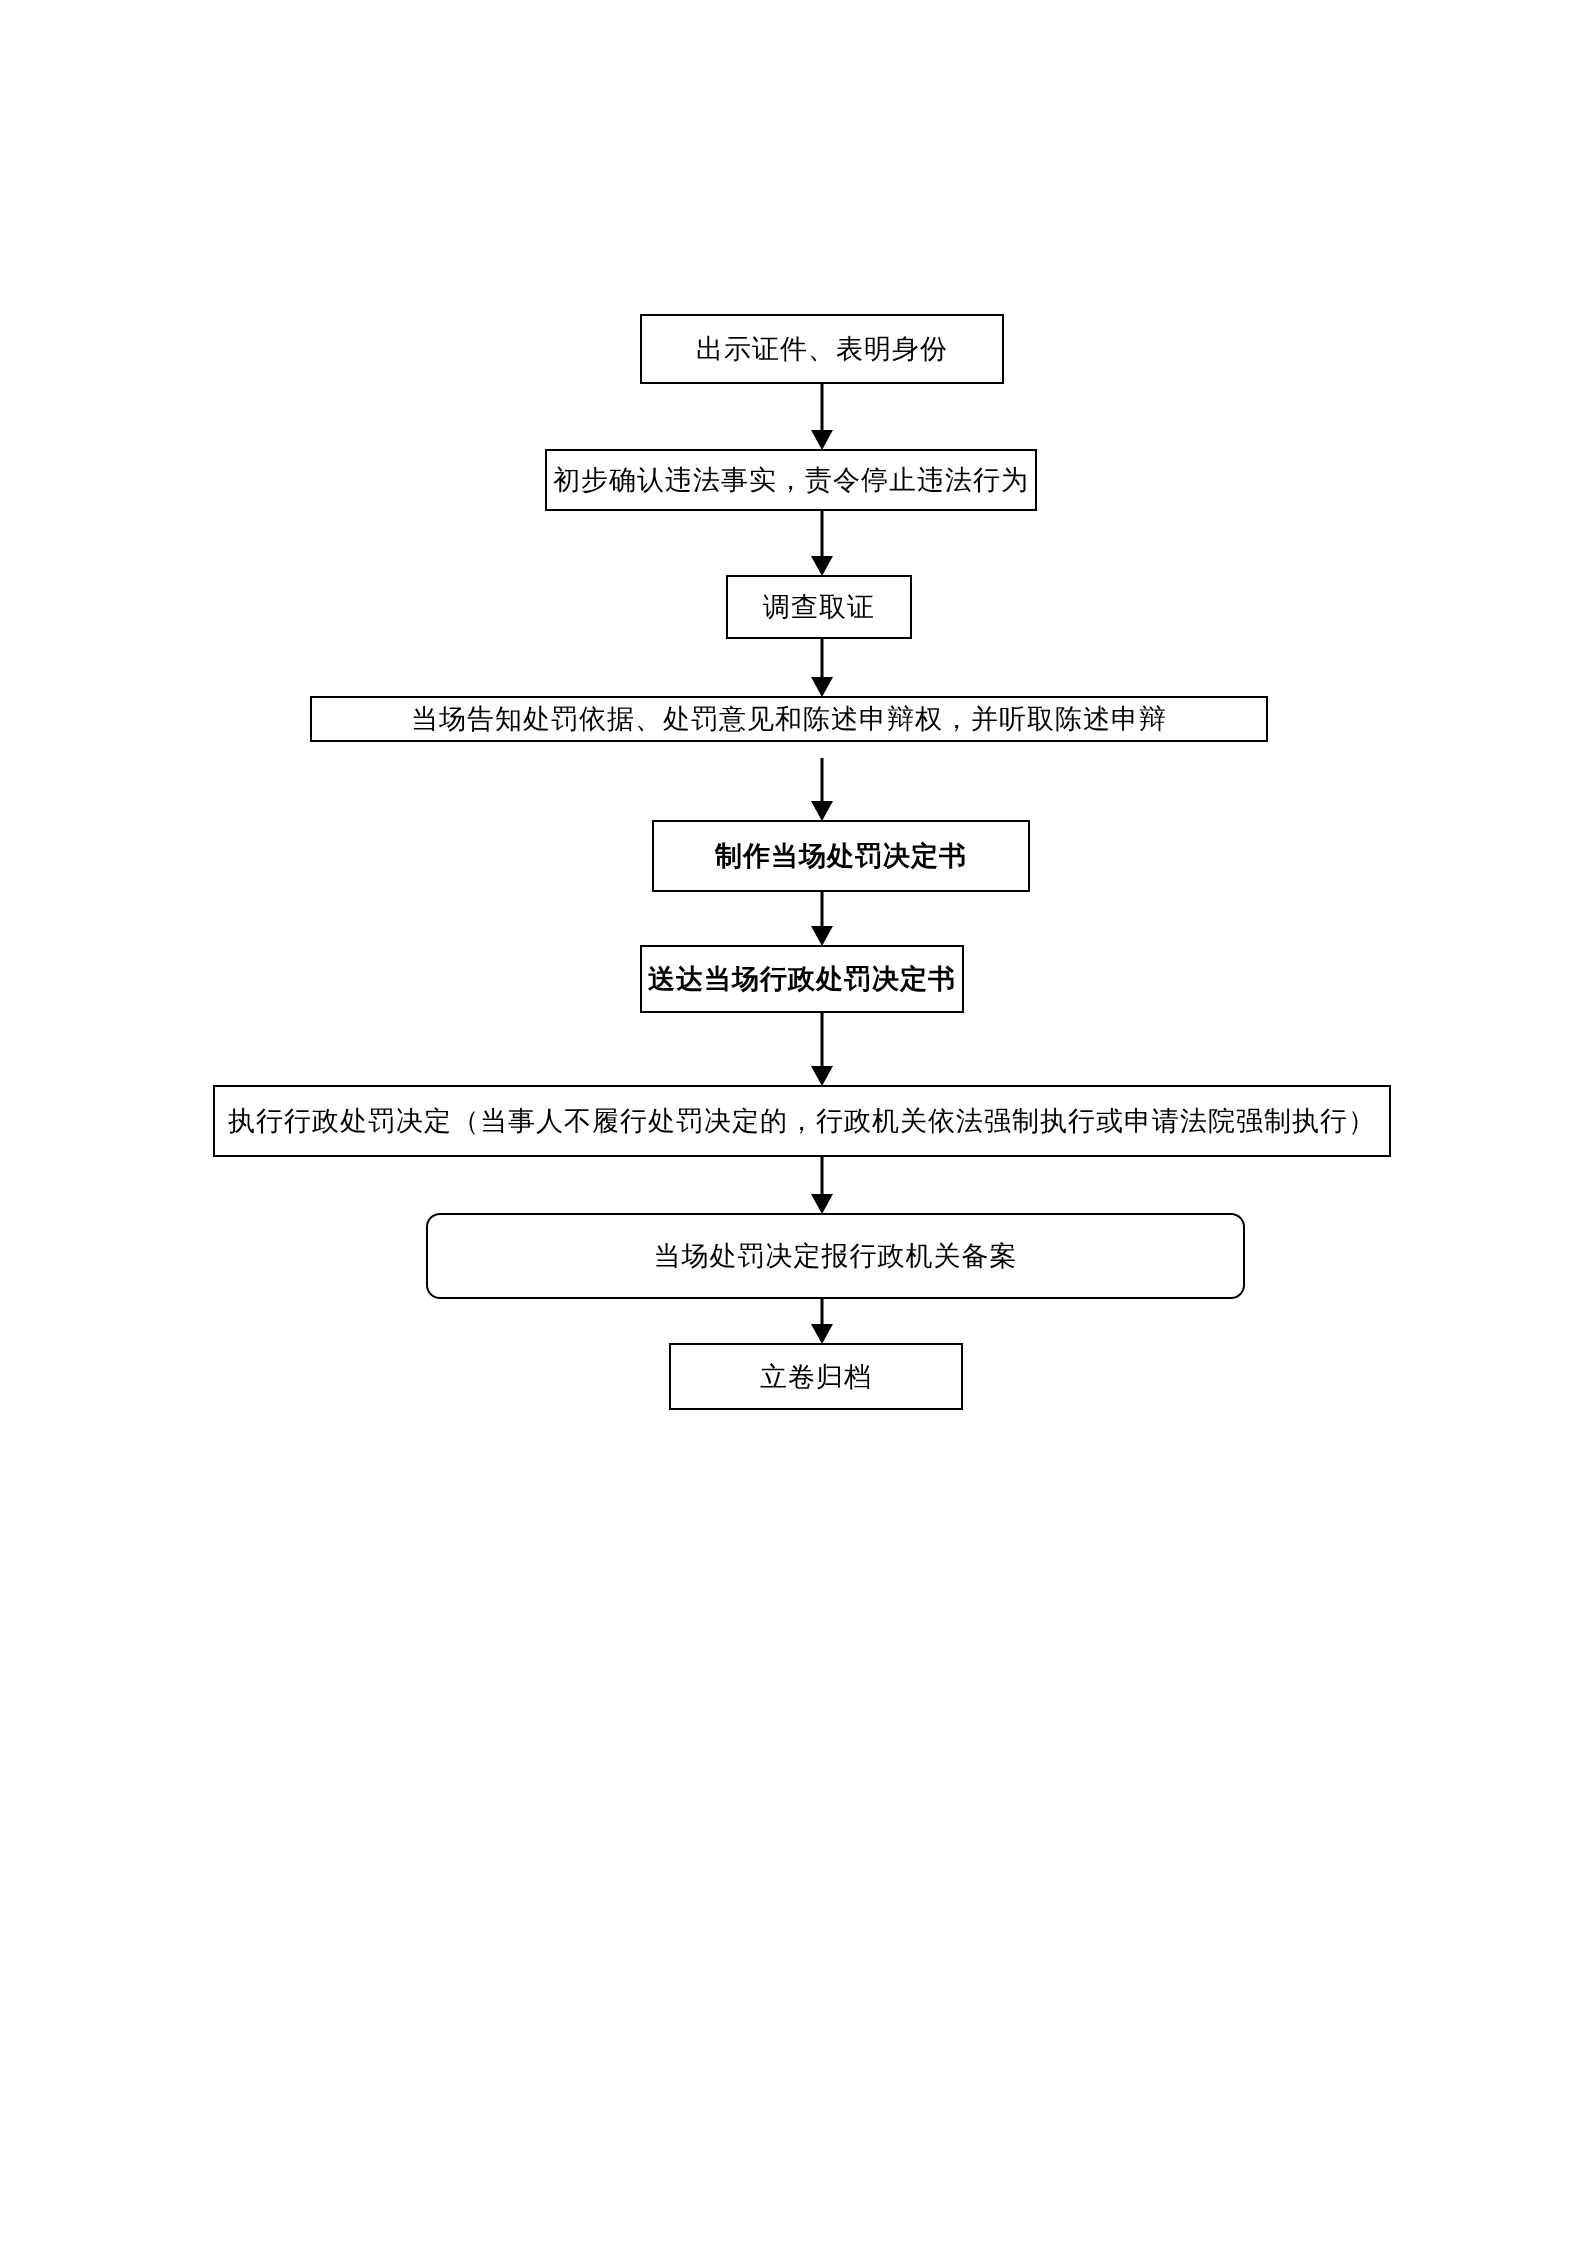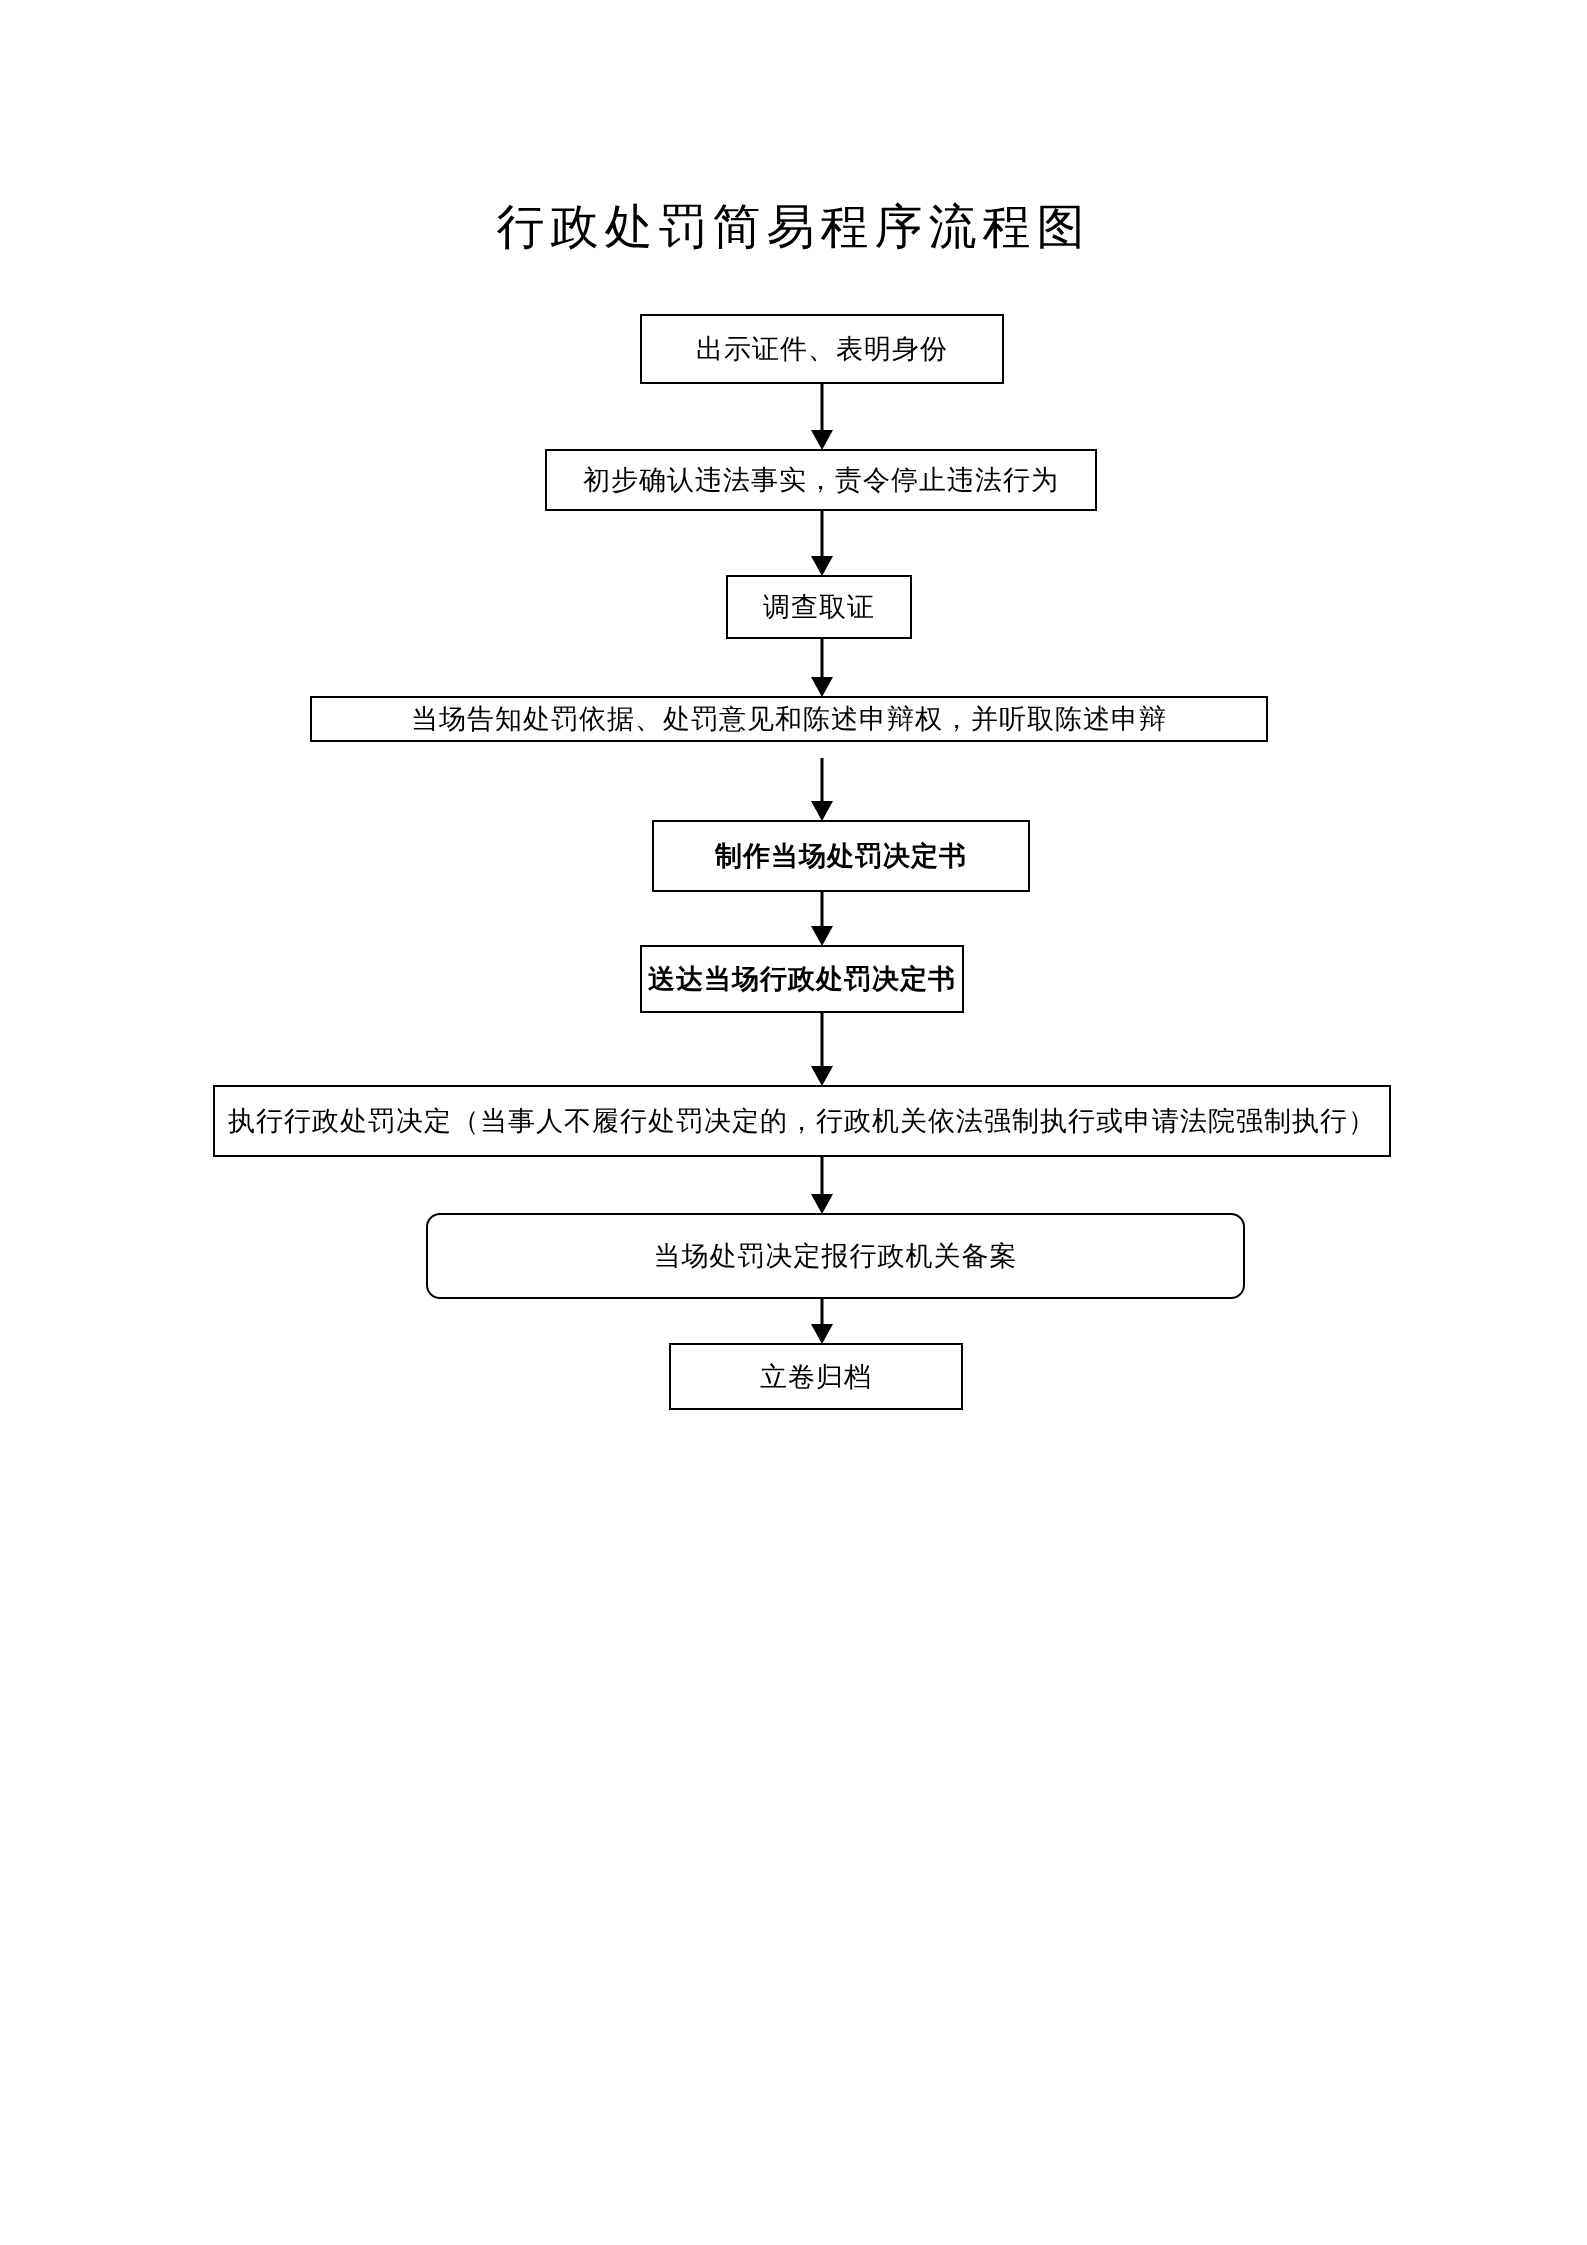--- a/index.html
+++ b/index.html
@@ -72,21 +72,20 @@
   }
   .connector-head {
     fill: #000000;
   }
 </style>
 </head>
 <body>
 
 <div id="page">
 
-  <div id="flow-title">行政处罚简易程序流程图</div>
 
   <svg id="flow-canvas" viewBox="0 0 1587 2245" xmlns="http://www.w3.org/2000/svg">
     <g id="connector-group">
         <g>
           <line class="connector-line" x1="822" y1="384" x2="822" y2="433"></line>
           <polygon class="connector-head" points="811,430 833,430 822,450"></polygon>
         </g>
         <g>
           <line class="connector-line" x1="822" y1="511" x2="822" y2="559"></line>
           <polygon class="connector-head" points="811,556 833,556 822,576"></polygon>
@@ -115,21 +114,21 @@
           <line class="connector-line" x1="822" y1="1283" x2="822" y2="1327"></line>
           <polygon class="connector-head" points="811,1324 833,1324 822,1344"></polygon>
         </g>
       </g>
   </svg>
 
   <div id="node-layer">
       <div class="node" style="left: 640px; top: 314px; width: 364px; height: 70px;">
         <span>出示证件、表明身份</span>
       </div>
-      <div class="node" style="left: 545px; top: 449px; width: 552px; height: 62px;">
+      <div class="node" style="left: 545px; top: 449px; width: 492px; height: 62px;">
         <span>初步确认违法事实，责令停止违法行为</span>
       </div>
       <div class="node" style="left: 726px; top: 575px; width: 186px; height: 64px;">
         <span>调查取证</span>
       </div>
       <div class="node" style="left: 310px; top: 696px; width: 958px; height: 46px;">
         <span>当场告知处罚依据、处罚意见和陈述申辩权，并听取陈述申辩</span>
       </div>
       <div class="node bold" style="left: 652px; top: 820px; width: 378px; height: 72px;">
         <span>制作当场处罚决定书</span>

